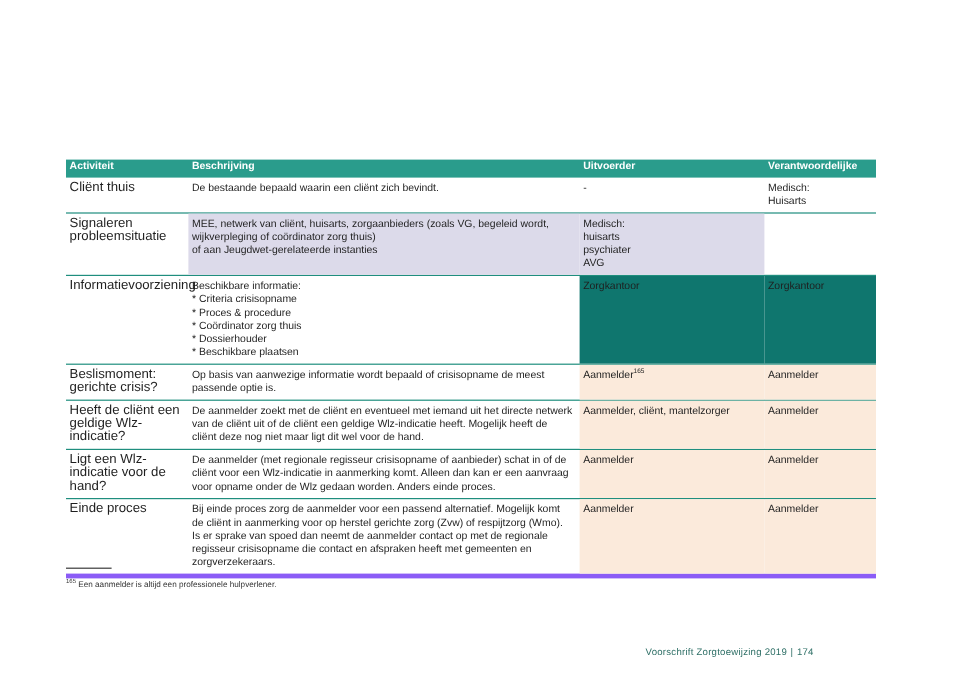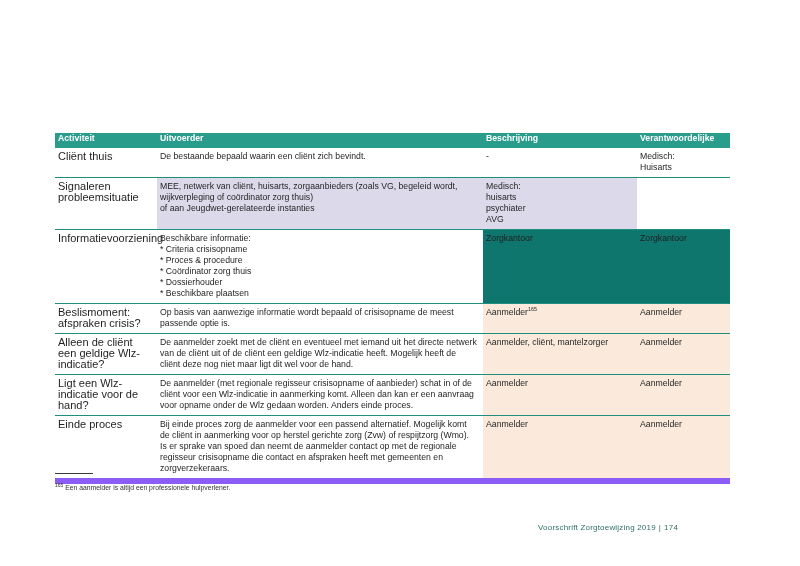--- a/index.html
+++ b/index.html
@@ -10,21 +10,21 @@
     color: #1f1f1f;
     position: relative;
     overflow: hidden;
   }
   .page { position: absolute; left: 0; top: 0; width: 800px; height: 566px; background: #ffffff; }
 
   .doc-table {
     position: absolute;
     left: 55px; top: 133px;
     width: 675px;
-    border-bottom: 6px solid #8b5cf6;
+    border-bottom: 4px solid #8b5cf6;
   }
   .row {
     display: grid;
     grid-template-columns: 102px 326px 154px 93px;
   }
   .row.data-row { border-top: 1.5px solid #1f8e7e; }
   .row.first-data-row { border-top: none; }
 
   .thead {
     background: #2a9c8c;
@@ -60,39 +60,39 @@
     position: absolute;
     left: 55px; top: 483px;
     font-size: 6.8px;
     color: #333333;
     line-height: 9px;
   }
   .footnote sup { font-size: 5px; }
 
   .page-footer {
     position: absolute;
-    left: 538px; top: 523px;
+    left: 538px; top: 539px;
     font-size: 8px;
     letter-spacing: 0.2px;
     color: #2e6f66;
     white-space: nowrap;
   }
   .page-footer .sep { padding: 0 3px; }
 </style>
 </head>
 <body>
 
 <div class="page">
 
   <div class="doc-table">
 
     <div class="row thead">
       <div class="cell">Activiteit</div>
+      <div class="cell">Beschrijving</div>
       <div class="cell">Uitvoerder</div>
-      <div class="cell">Beschrijving</div>
       <div class="cell">Verantwoordelijke</div>
     </div>
 
     <div class="row data-row first-data-row">
       <div class="cell c1">Cliënt thuis</div>
       <div class="cell">De bestaande bepaald waarin een cliënt zich bevindt.</div>
       <div class="cell">-</div>
       <div class="cell">Medisch:
 Huisarts</div>
     </div>
@@ -113,28 +113,28 @@
 * Criteria crisisopname
 * Proces &amp; procedure
 * Coördinator zorg thuis
 * Dossierhouder
 * Beschikbare plaatsen</div>
       <div class="cell bg-blue">Zorgkantoor</div>
       <div class="cell bg-blue">Zorgkantoor</div>
     </div>
 
     <div class="row data-row">
-      <div class="cell c1">Beslismoment: afspraken crisis?</div>
+      <div class="cell c1">Beslismoment: gerichte crisis?</div>
       <div class="cell">Op basis van aanwezige informatie wordt bepaald of crisisopname de meest passende optie is.</div>
       <div class="cell bg-peach"><span>Aanmelder</span><sup>165</sup></div>
       <div class="cell bg-peach">Aanmelder</div>
     </div>
 
     <div class="row data-row">
-      <div class="cell c1">Alleen de cliënt een geldige Wlz-indicatie?</div>
+      <div class="cell c1">Heeft de cliënt een geldige Wlz-indicatie?</div>
       <div class="cell">De aanmelder zoekt met de cliënt en eventueel met iemand uit het directe netwerk van de cliënt uit of de cliënt een geldige Wlz-indicatie heeft. Mogelijk heeft de cliënt deze nog niet maar ligt dit wel voor de hand.</div>
       <div class="cell bg-peach">Aanmelder, cliënt, mantelzorger</div>
       <div class="cell bg-peach">Aanmelder</div>
     </div>
 
     <div class="row data-row">
       <div class="cell c1">Ligt een Wlz-indicatie voor de hand?</div>
       <div class="cell">De aanmelder (met regionale regisseur crisisopname of aanbieder) schat in of de cliënt voor een Wlz-indicatie in aanmerking komt. Alleen dan kan er een aanvraag voor opname onder de Wlz gedaan worden. Anders einde proces.</div>
       <div class="cell bg-peach">Aanmelder</div>
       <div class="cell bg-peach">Aanmelder</div>

